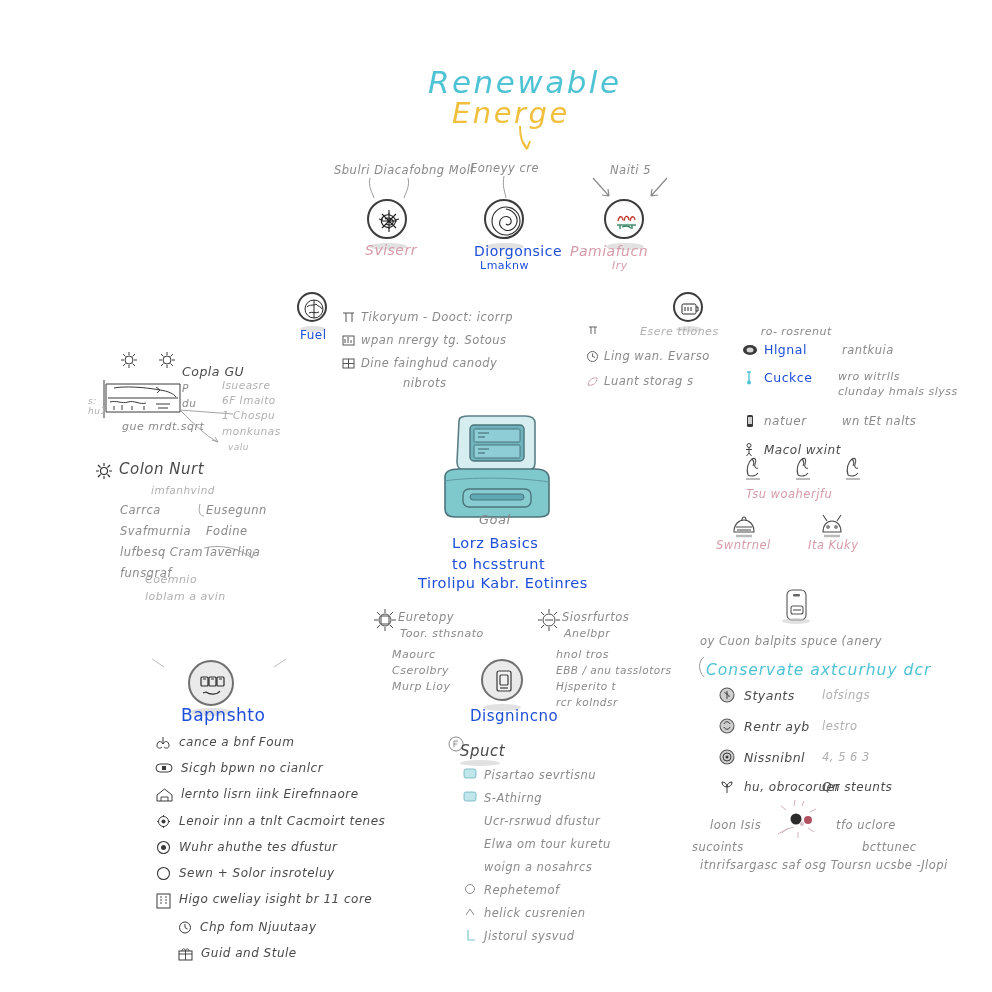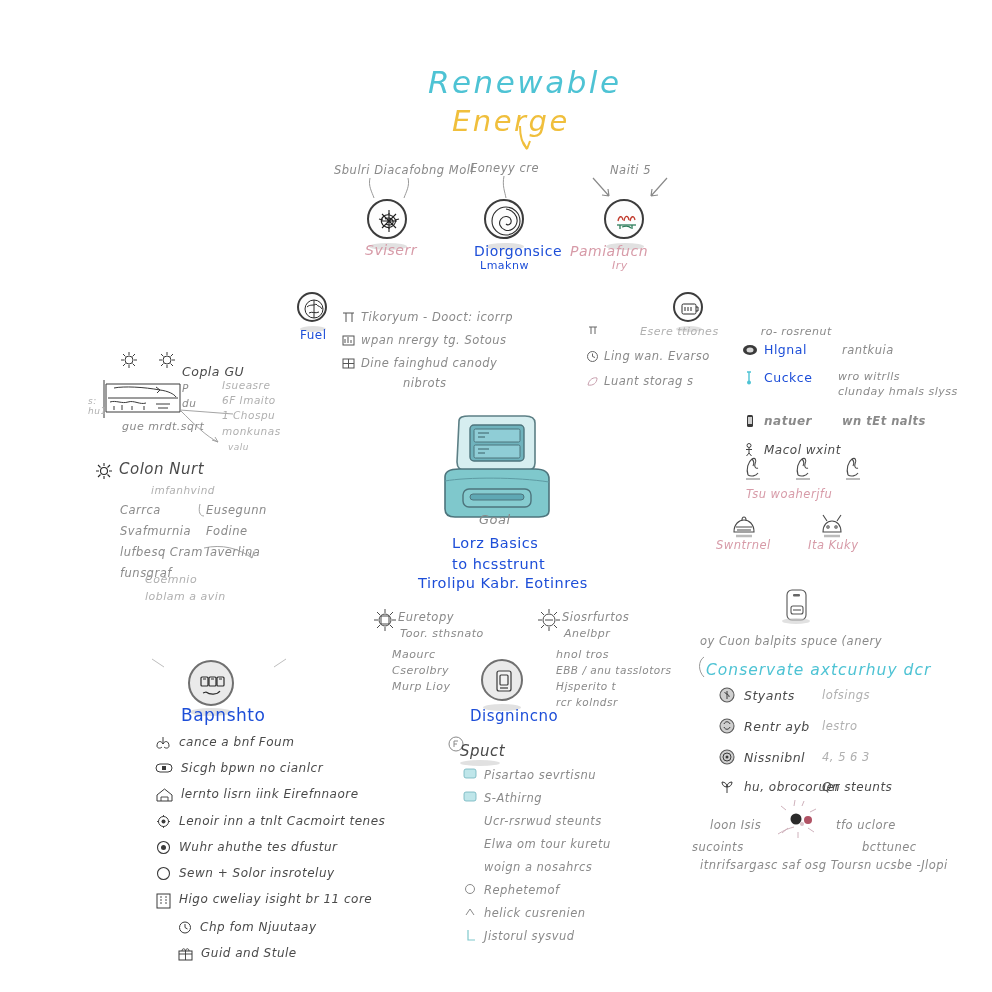--- a/index.html
+++ b/index.html
@@ -84,21 +84,21 @@
   .list-row { display: flex; align-items: flex-start; gap: 7px; margin-bottom: 9px; }
   .mini-ico { flex: 0 0 auto; }
   svg { display: block; overflow: visible; }
 </style>
 </head>
 <body>
 
 <div id="canvas">
 
   <div class="abs hand title-main" style="left:428px; top:64px;">Renewable</div>
-  <div class="abs hand title-sub" style="left:452px; top:104px;">Energe</div>
+  <div class="abs hand title-sub" style="left:452px; top:96px;">Energe</div>
   <svg class="abs" style="left:515px; top:126px;" width="24" height="26">
     <path d="M5 0 C5 12, 7 18, 12 23" stroke="#f0bf3c" stroke-width="2" fill="none"></path>
     <path d="M12 23 L8 16 M12 23 L15 15" stroke="#f0bf3c" stroke-width="2" fill="none"></path>
   </svg>
 
   <div class="abs hand gray-txt" style="left:334px; top:163px; font-size:11.5px;">Sbulri Diacafobng Moll</div>
   <svg class="abs" style="left:360px; top:178px;" width="60" height="22">
     <path d="M10 0 C8 8, 12 14, 14 20" stroke="#9a9a9a" stroke-width="1" fill="none"></path>
     <path d="M48 0 C50 8, 46 14, 44 20" stroke="#9a9a9a" stroke-width="1" fill="none"></path>
   </svg>
@@ -250,21 +250,21 @@
       <span class="mini-ico">
         <svg width="16" height="16">
             <path d="M7 2 L7 11 M5 2 L9 2" stroke="#4ec3d4" stroke-width="1.4" fill="none"></path>
             <circle cx="7" cy="12.5" r="2" fill="#4ec3d4"></circle>
           </svg>
       </span>
       <span class="hand teal-lbl" style="font-size:12.5px; margin-left:6px; width:60px;">Cuckce</span>
       <span class="hand gray-txt" style="font-size:11px; margin-left:14px; white-space:pre-line; line-height:1.35;">wro witrlls
 clunday hmals slyss</span>
     </div>
-    <div class="row" style="margin-bottom:13px;font-weight:bold;">
+    <div class="row" style="margin-bottom:13px;">
       <span class="mini-ico">
         <svg width="16" height="16">
             <rect x="5" y="2" width="6" height="12" rx="1.5" fill="#3a3a3a"></rect>
             <rect x="6" y="4" width="4" height="7" fill="#cfcfcf"></rect>
           </svg>
       </span>
       <span class="hand gray-txt" style="font-size:12px; margin-left:6px; width:60px;">natuer</span>
       <span class="hand gray-txt" style="font-size:11.5px; margin-left:18px;">wn tEt nalts</span>
     </div>
     <div class="row">
@@ -507,21 +507,21 @@
     </div>
     <div class="list-row">
       <span class="mini-ico">
         <svg width="14" height="11">
             <rect x="1" y="1" width="12" height="9" rx="2" fill="#bfe6ea" stroke="#6fb3bd" stroke-width="0.8"></rect>
           </svg>
       </span>
       <span class="hand gray-txt" style="font-size:11.5px;">S-Athirng</span>
     </div>
     <div class="list-row" style="margin-left:21px;">
-      <span class="hand gray-txt" style="font-size:11.5px;">Ucr-rsrwud steunts</span>
+      <span class="hand gray-txt" style="font-size:11.5px;">Ucr-rsrwud dfustur</span>
     </div>
     <div class="list-row" style="margin-left:21px;">
       <span class="hand gray-txt" style="font-size:11.5px;">Elwa om tour kuretu</span>
     </div>
     <div class="list-row" style="margin-left:21px;">
       <span class="hand gray-txt" style="font-size:11.5px;">woign a nosahrcs</span>
     </div>
     <div class="list-row" style="margin-top:6px;">
       <span class="mini-ico">
         <svg width="14" height="12">

